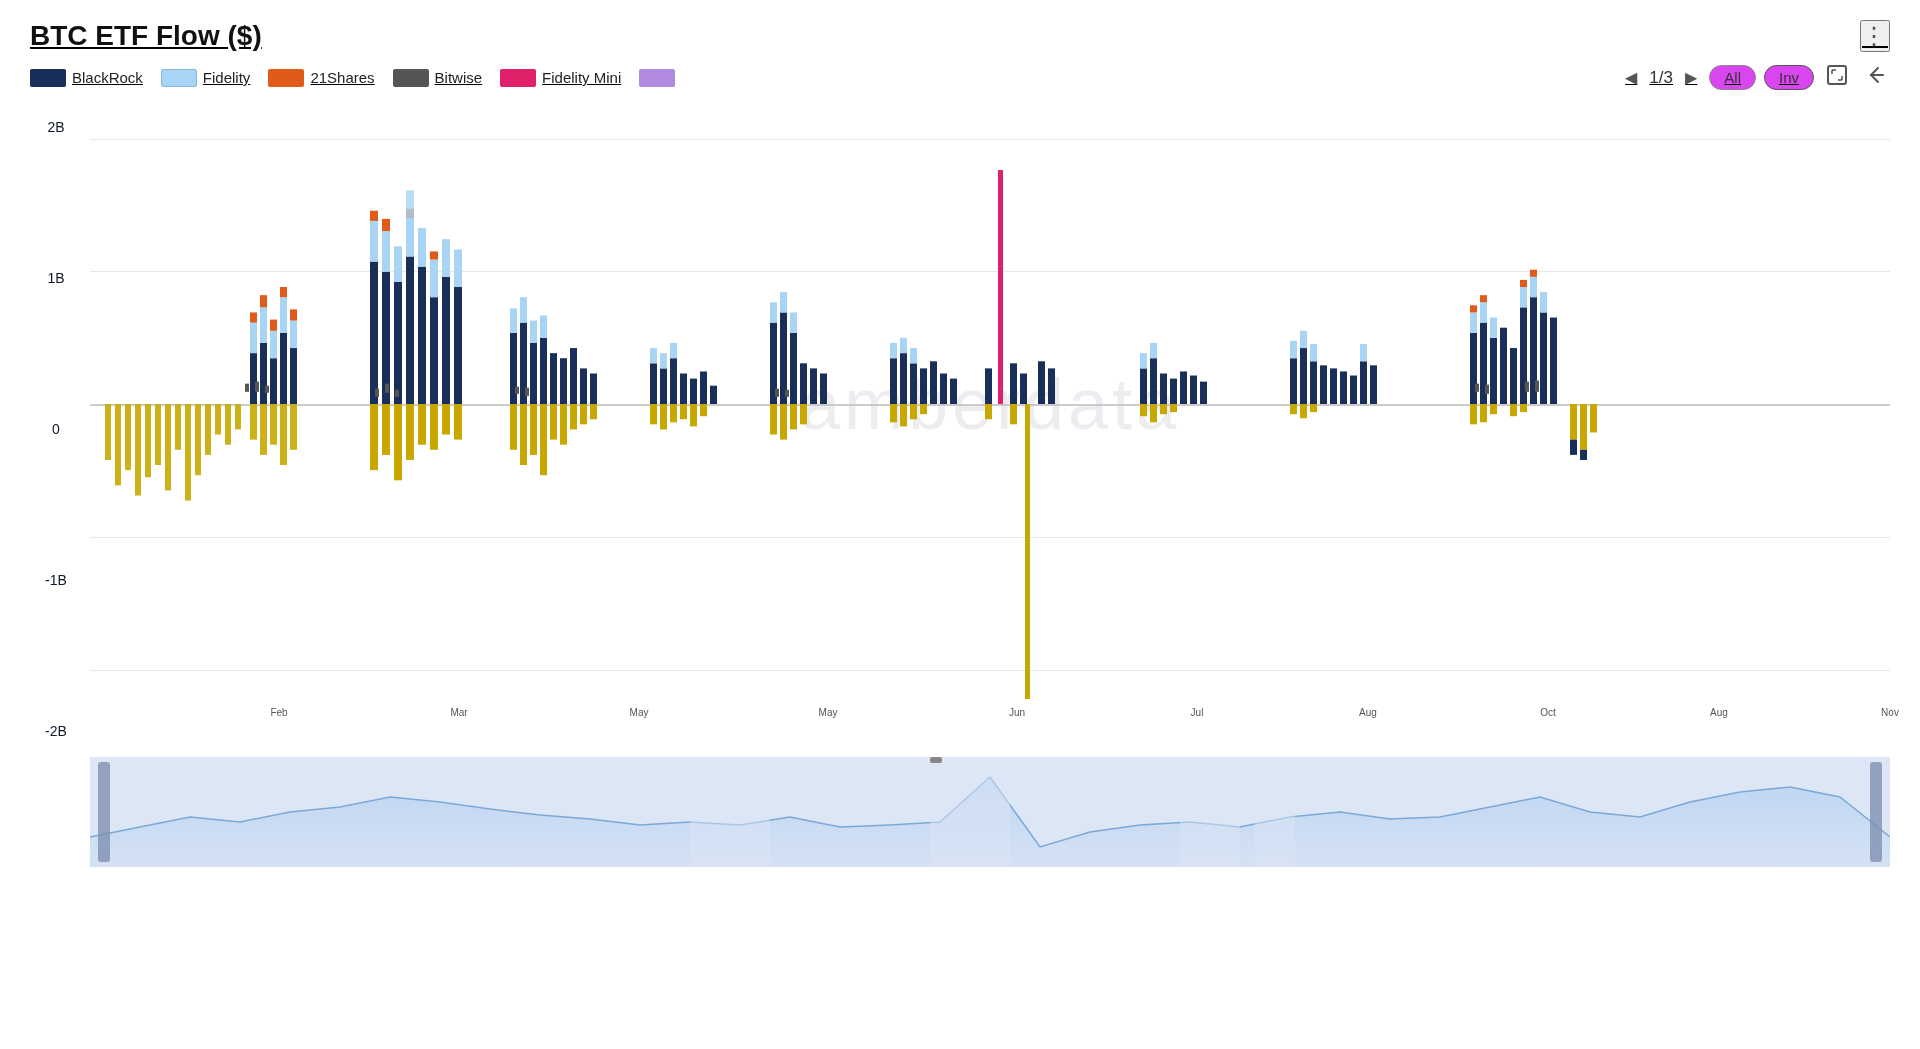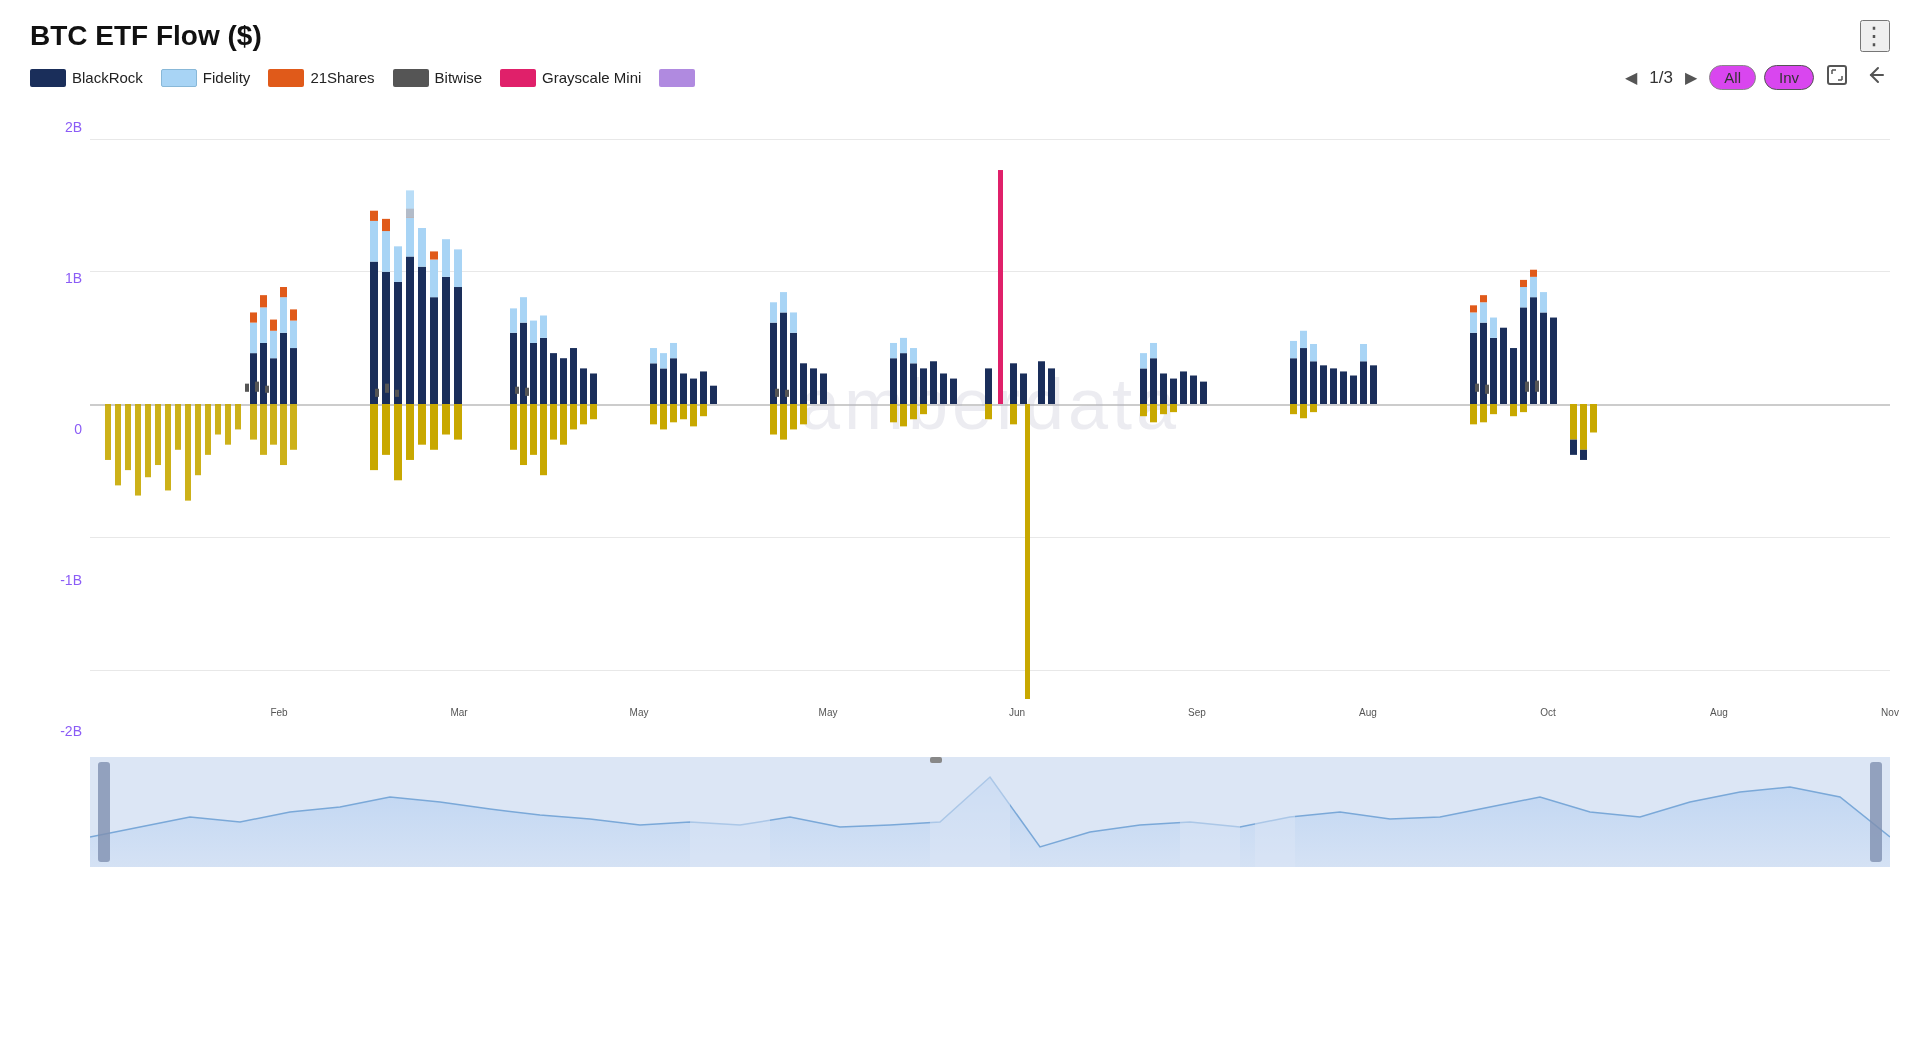--- a/index.html
+++ b/index.html
@@ -10,20 +10,21 @@
       height: 1049px;
       overflow: hidden;
       position: relative;
     }
     .chart-container {
       width: 1920px;
       height: 1049px;
       background: #fff;
       padding: 20px 30px 10px 30px;
       position: relative;
+      text-decoration: underline;
     }
     .header-row {
       display: flex;
       align-items: center;
       justify-content: space-between;
       margin-bottom: 10px;
     }
     .chart-title {
       font-size: 28px;
       font-weight: 700;
@@ -105,22 +106,22 @@
       top: 0;
       width: 60px;
       height: 100%;
       display: flex;
       flex-direction: column;
       justify-content: space-between;
       padding: 10px 0;
     }
     .y-label {
       font-size: 14px;
-      color: #8b5cf6;
-      text-align: right;
+      color: #0f172a;
+      text-align: center;
       padding-right: 8px;
     }
     .plot-area {
       position: absolute;
       left: 60px;
       right: 0;
       top: 0;
       bottom: 50px;
       background: #fff;
       overflow: hidden;
@@ -197,21 +198,21 @@
     <div class="legend-item">
       <span class="legend-color" style="background:#e05a1a;"></span>
       <span>21Shares</span>
     </div>
     <div class="legend-item">
       <span class="legend-color" style="background:#555555;"></span>
       <span>Bitwise</span>
     </div>
     <div class="legend-item">
       <span class="legend-color" style="background:#e0206a;"></span>
-      <span>Grayscale Mini</span>
+      <span>Fidelity Mini</span>
     </div>
     <div class="legend-item">
       <span class="legend-color" style="background:#b08ae0;"></span>
     </div>
 
     <div class="controls-right">
       <button class="nav-btn">◀</button>
       <span class="page-indicator">1/3</span>
       <button class="nav-btn">▶</button>
       <button class="pill-btn">All</button>
@@ -509,21 +510,21 @@
         <rect x="1445" y="267" width="4" height="11" fill="#555"></rect>
       </svg>
     </div>
 
     <div class="x-axis">
       <span class="x-label" style="left:10.5%">Feb</span>
       <span class="x-label" style="left:20.5%">Mar</span>
       <span class="x-label" style="left:30.5%">May</span>
       <span class="x-label" style="left:41%">May</span>
       <span class="x-label" style="left:51.5%">Jun</span>
-      <span class="x-label" style="left:61.5%">Sep</span>
+      <span class="x-label" style="left:61.5%">Jul</span>
       <span class="x-label" style="left:71%">Aug</span>
       <span class="x-label" style="left:81%">Oct</span>
       <span class="x-label" style="left:90.5%">Aug</span>
       <span class="x-label" style="left:100%">Nov</span>
     </div>
   </div>
 
   <div style="margin-left:60px; height:110px; background:#dce6f5; border-radius:4px; position:relative; margin-top:8px;">
     <svg width="100%" height="110" viewBox="0 0 1800 110" preserveAspectRatio="none">
 

